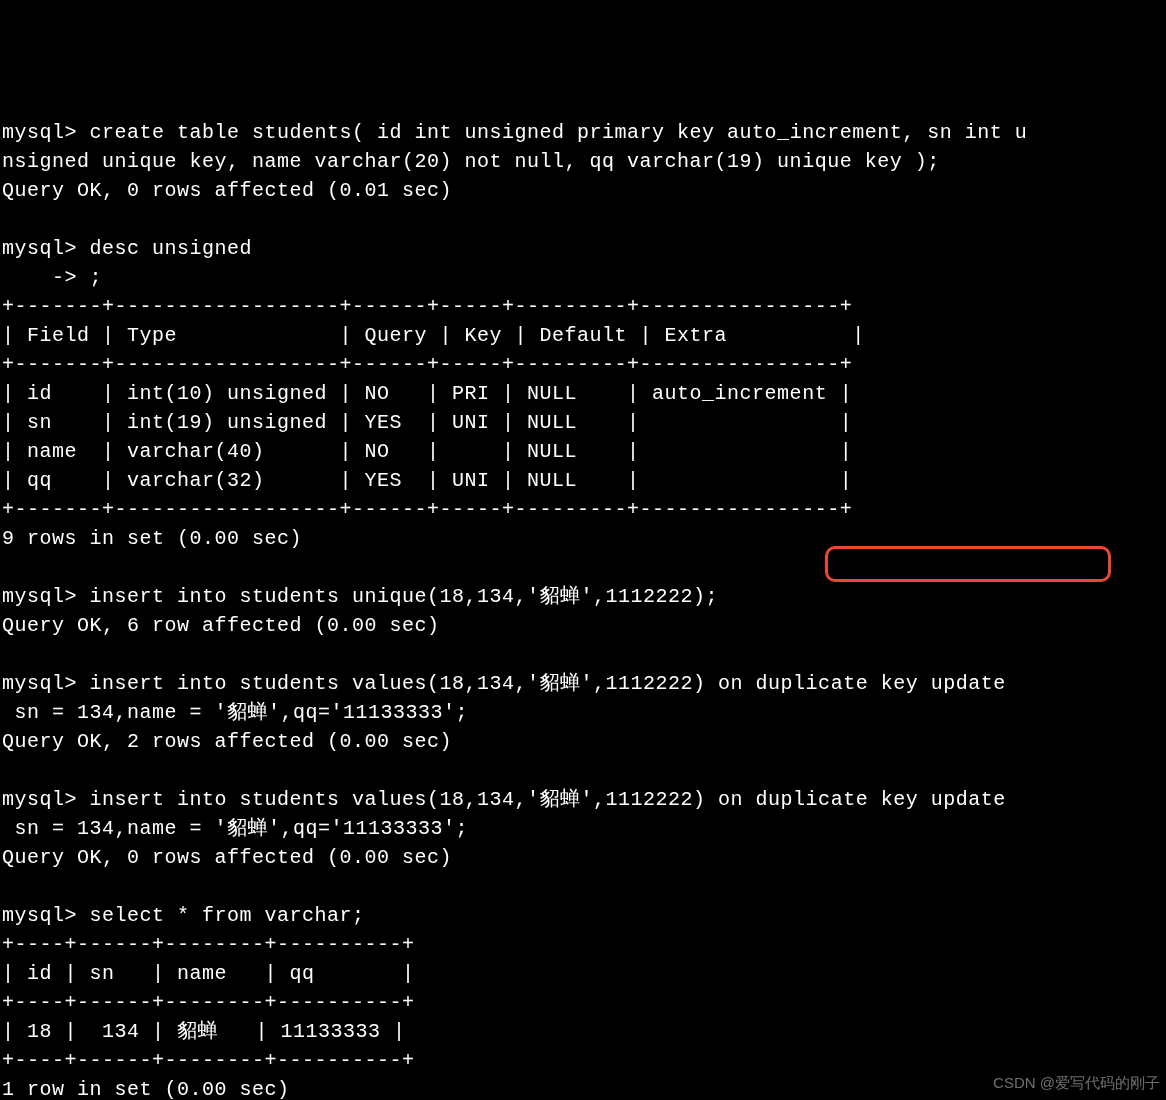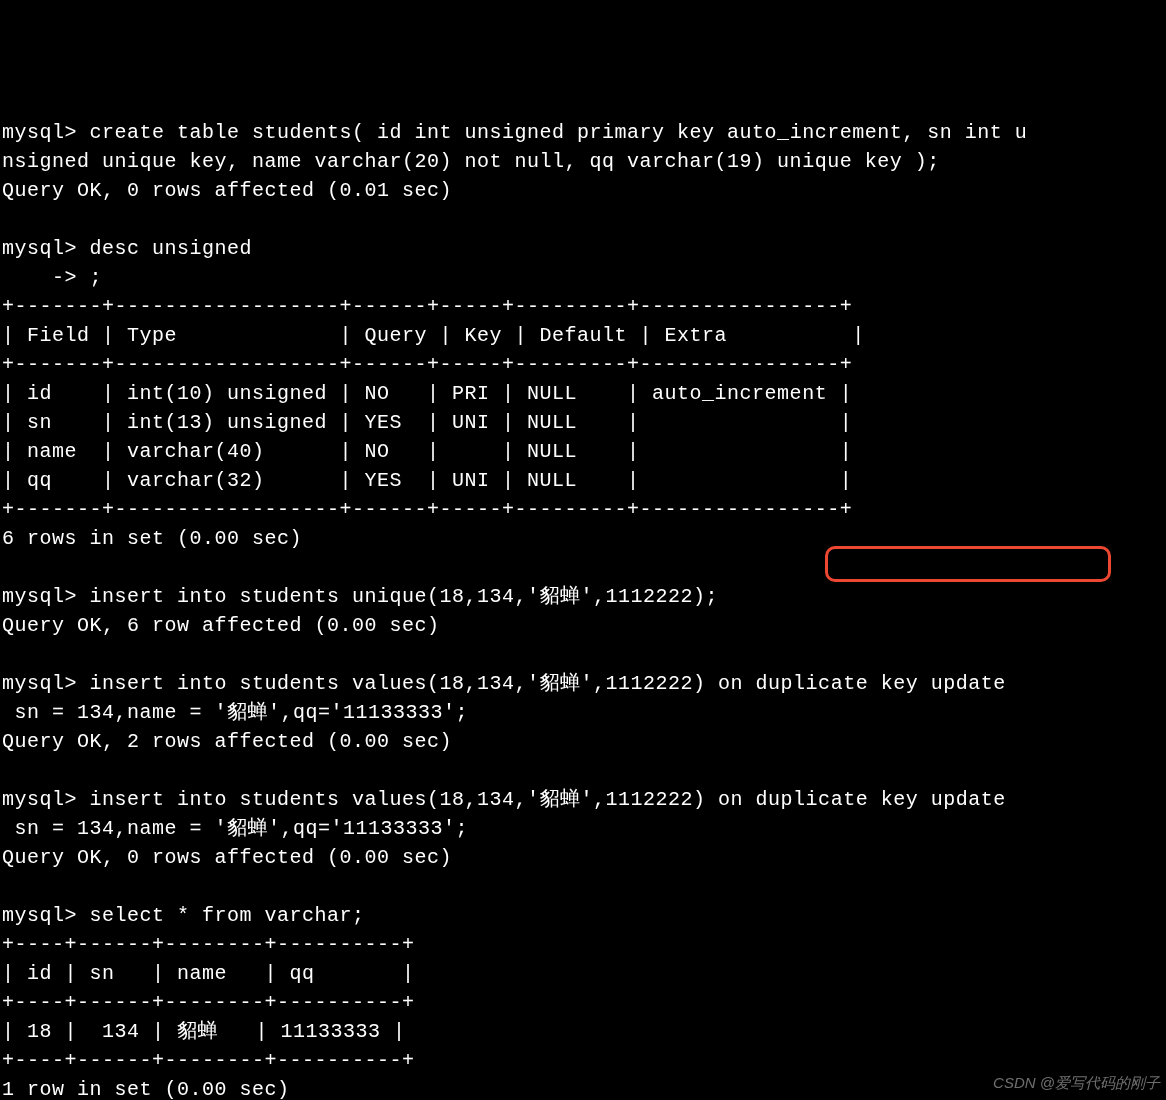--- a/index.html
+++ b/index.html
@@ -34,43 +34,42 @@
       pointer-events: none;
     }
     .watermark {
       position: absolute;
       right: 6px;
       bottom: 6px;
       color: rgba(200,200,200,0.55);
       font-family: sans-serif;
       font-size: 15px;
       letter-spacing: 0;
-      font-style: italic;
     }
   </style>
 </head>
 <body>
 
 
 
 <div class="terminal"><span>mysql&gt; </span><span>create table students( id int unsigned primary key auto_increment, sn int u
 nsigned unique key, name varchar(20) not null, qq varchar(19) unique key );</span>
 <span>Query OK, 0 rows affected (0.01 sec)</span>
 
 <span>mysql&gt; </span><span>desc unsigned</span>
 <span>    -&gt; </span><span>;</span>
 <span>+-------+------------------+------+-----+---------+----------------+</span>
 <span>| Field | Type             | Query | Key | Default | Extra          |</span>
 <span>+-------+------------------+------+-----+---------+----------------+</span>
 <span>| id    | int(10) unsigned | NO   | PRI | NULL    | auto_increment |</span>
-<span>| sn    | int(13) unsigned | YES  | UNI | NULL    |                |</span>
+<span>| sn    | int(19) unsigned | YES  | UNI | NULL    |                |</span>
 <span>| name  | varchar(40)      | NO   |     | NULL    |                |</span>
 <span>| qq    | varchar(32)      | YES  | UNI | NULL    |                |</span>
 <span>+-------+------------------+------+-----+---------+----------------+</span>
-<span>6 rows in set (0.00 sec)</span>
+<span>9 rows in set (0.00 sec)</span>
 
 <span>mysql&gt; </span><span>insert into students unique(18,134,'貂蝉',1112222);</span>
 <span>Query OK, 6 row affected (0.00 sec)</span>
 
 <span>mysql&gt; </span><span>insert into students values(18,134,'貂蝉',1112222) on duplicate key update</span>
 <span> sn = 134,name = '貂蝉',qq='11133333';</span>
 <span>Query OK, 2 rows affected (0.00 sec)</span>
 
 <span>mysql&gt; </span><span>insert into students values(18,134,'貂蝉',1112222) on duplicate key update</span>
 <span> sn = 134,name = '貂蝉',qq='11133333';</span>

